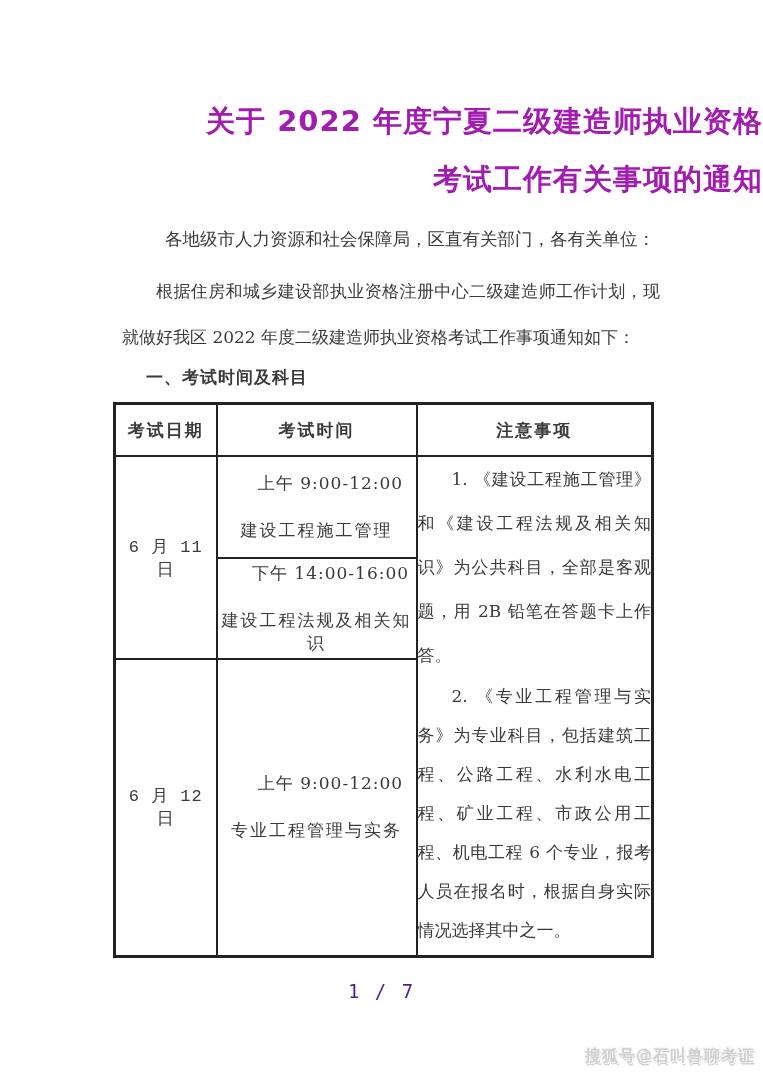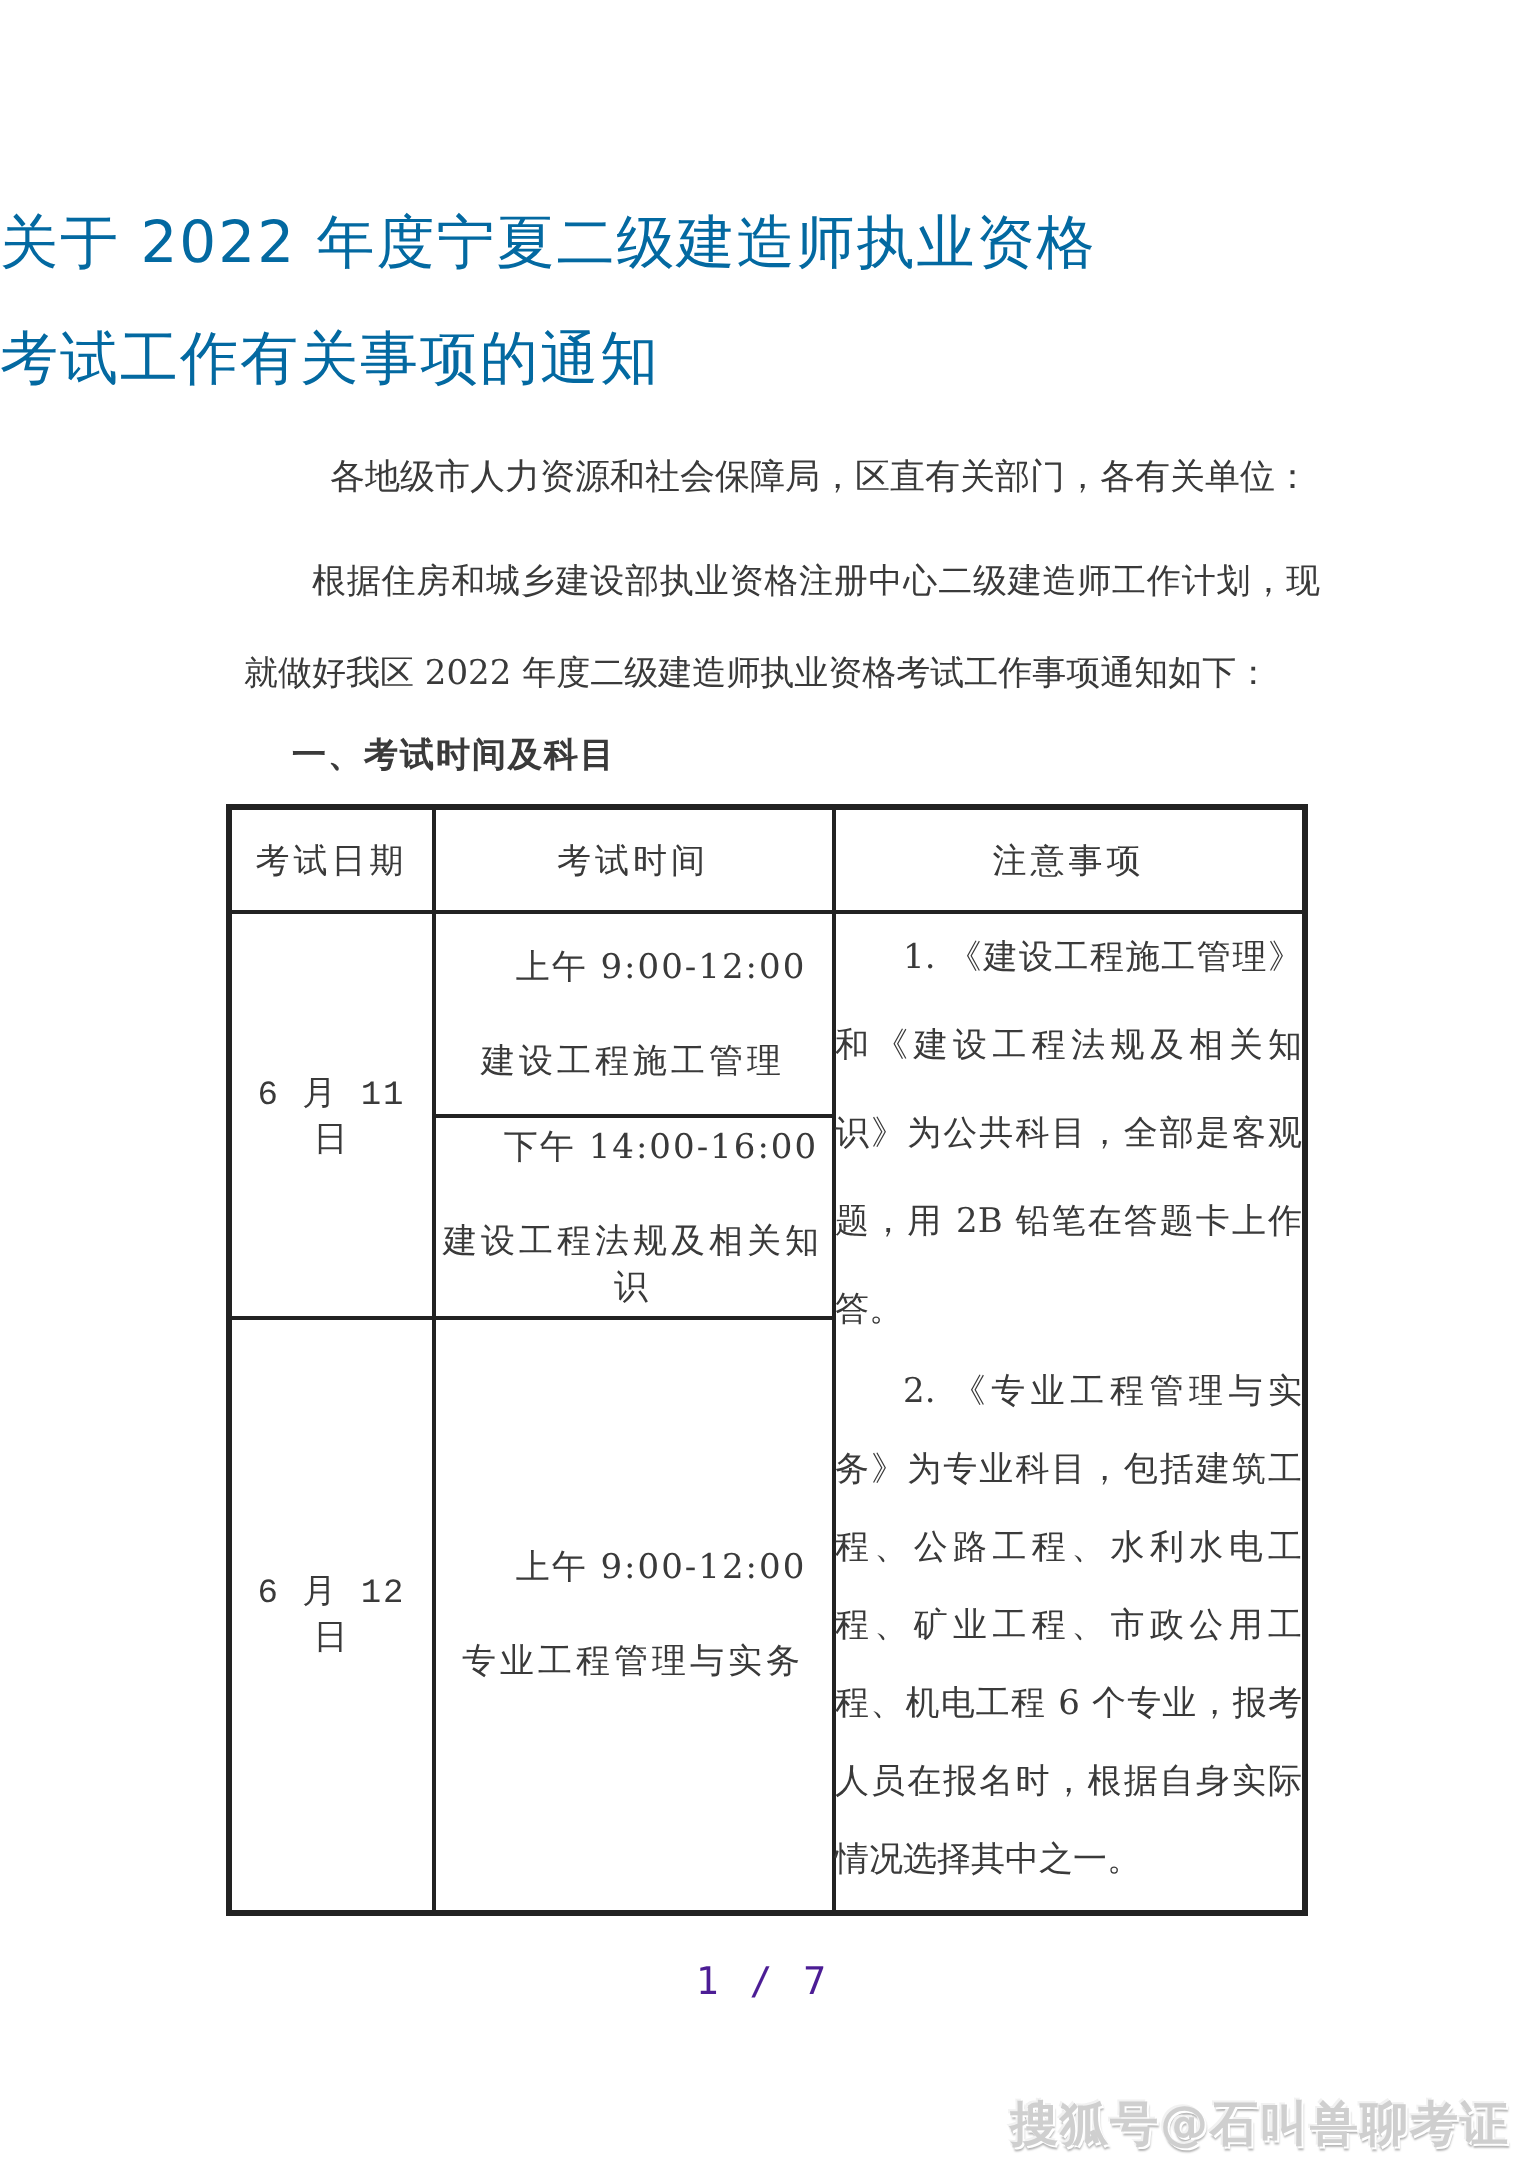--- a/index.html
+++ b/index.html
@@ -6,26 +6,26 @@
   body{
     width:763px;height:1080px;
     background:#ffffff;
     position:relative;
     overflow:hidden;
     font-family:"DejaVu Serif","Liberation Serif",serif;
     color:#3a3a3a;
   }
   .doc-title{
     position:absolute;top:92px;left:0;right:0;
-    text-align:left;
+    text-align:right;
     font-family:"DejaVu Sans","Liberation Sans",sans-serif;
-    font-weight:normal;
+    font-weight:bold;
     font-size:29px;
     line-height:58px;
-    color:#0369a1;
+    color:#a21caf;
     letter-spacing:1px;
   }
   .salutation{
     position:absolute;top:227px;left:122px;right:100px;
     font-size:17.5px;
     line-height:25px;
     margin-left:43px;
   }
   .intro{
     position:absolute;top:268px;left:122px;width:538px;
@@ -48,21 +48,21 @@
     border:3px solid #222222;
     font-size:17px;
     color:#3a3a3a;
   }
   table.exam th, table.exam td{
     border:2px solid #222222;
     padding:0;
   }
   table.exam th{
     height:50px;
-    font-weight:normal;
+    font-weight:bold;
     vertical-align:middle;
     letter-spacing:2px;
   }
   td.date-cell{
     text-align:center;
     vertical-align:middle;
     letter-spacing:1px;
     font-family:Liberation Mono, monospace;
   }
   td.session-cell{
@@ -89,21 +89,21 @@
     position:absolute;top:980px;left:0;right:0;
     text-align:center;
     font-family:"DejaVu Sans Mono","Liberation Mono",monospace;
     font-size:19px;
     letter-spacing:2px;
     color:#4c1d95;
   }
   .watermark{
     position:absolute;top:1046px;right:8px;
     font-family:"DejaVu Sans","Liberation Sans",sans-serif;
-    font-size:24px;
+    font-size:16px;
     font-weight:bold;
     color:#cfcfcf;
     text-shadow:1px 1px 0 #ffffff,-1px -1px 0 #f2f2f2,1px 2px 1px #b5b5b5;
     letter-spacing:1px;
   }
 </style>
 </head>
 <body>
 
 <div class="doc-title">

